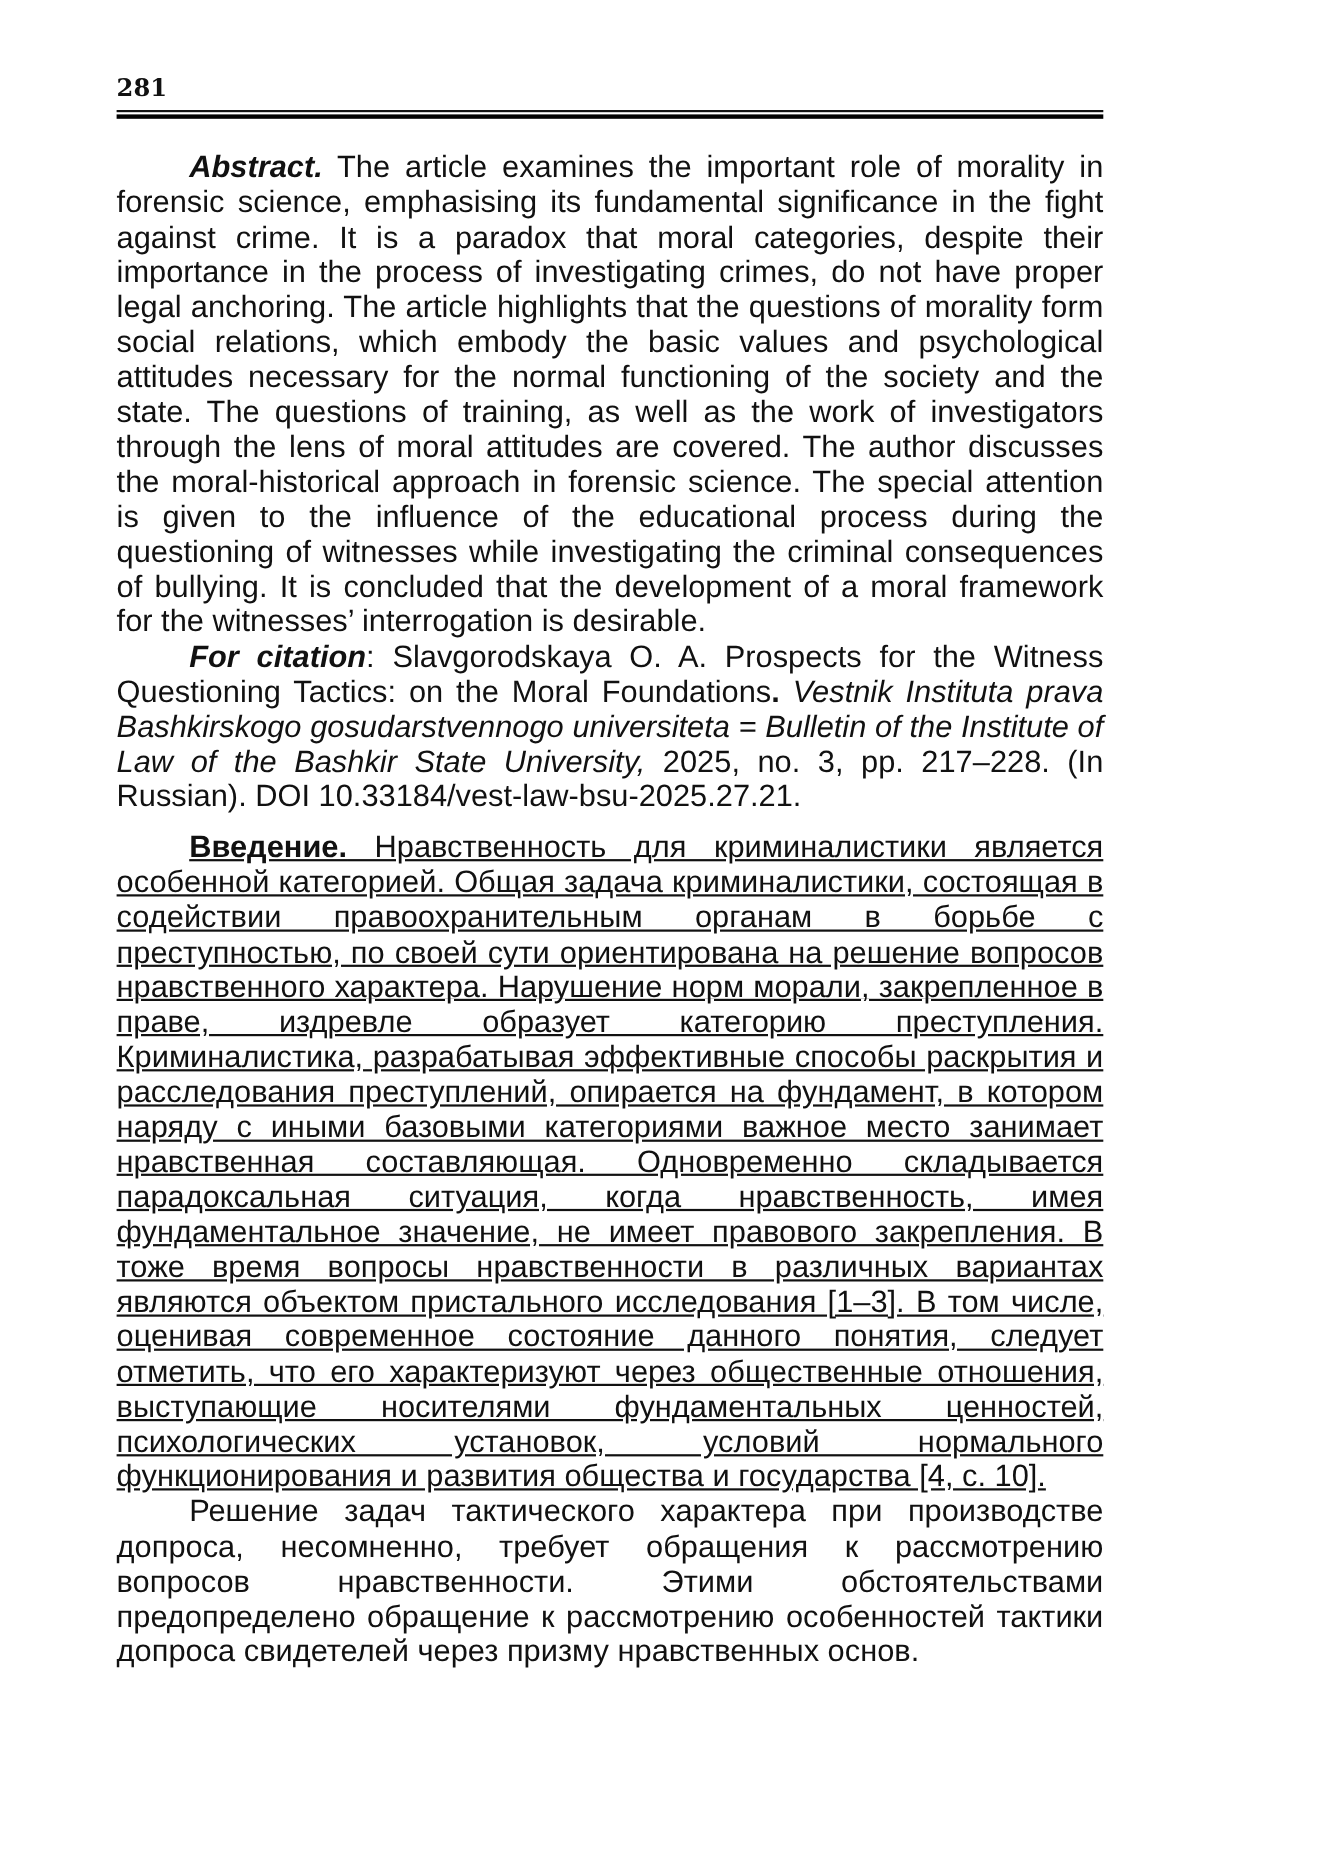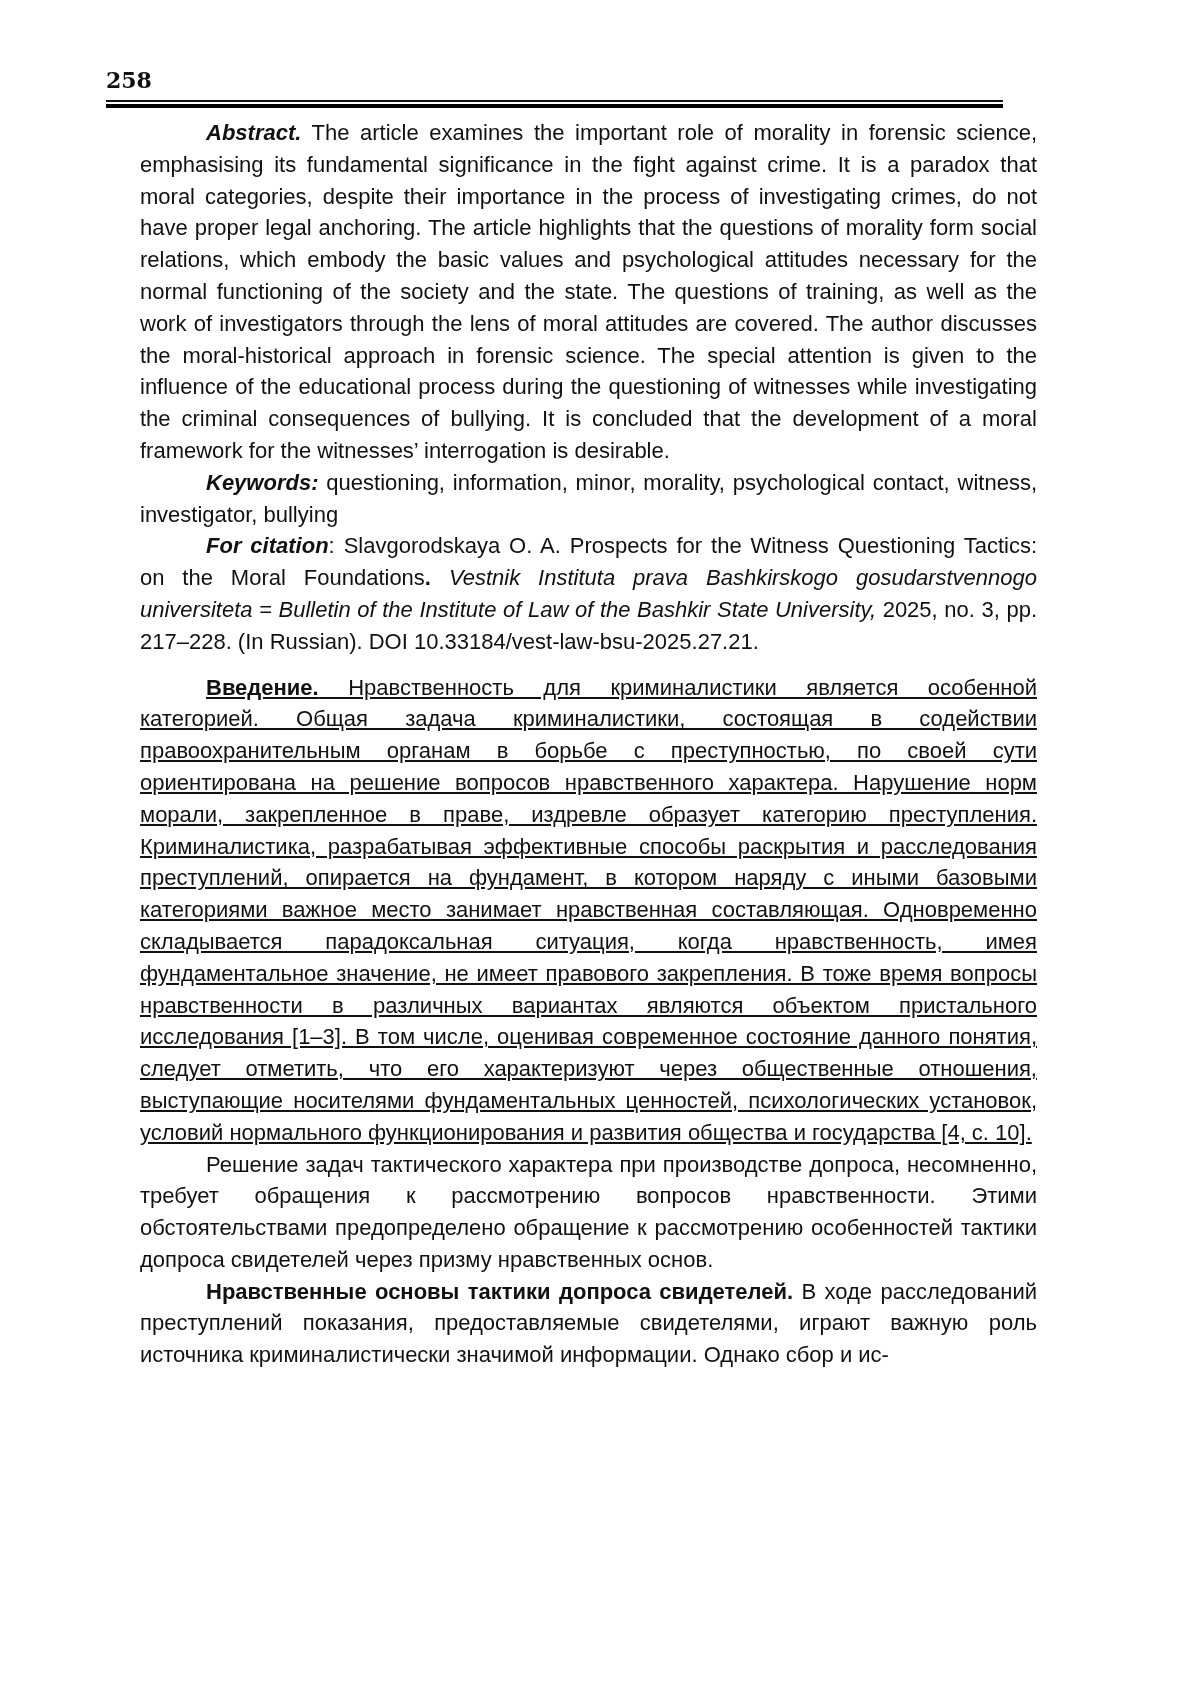--- a/index.html
+++ b/index.html
@@ -36,28 +36,27 @@
       position: absolute;
       left: 106px;
       width: 897px;
       top: 104px;
       height: 4px;
       background: #000;
     }
     .content {
       position: absolute;
       left: 106px;
-      top: 117px;
+      top: 136px;
       width: 897px;
       font-family: "Liberation Sans", sans-serif;
-      font-size: 22px;
+      font-size: 28px;
       line-height: 31.8px;
       text-align: justify;
       hyphens: manual;
-      margin-left: 34px;
     }
     .content p {
       margin: 0;
       text-indent: 66px;
     }
     .content p.gap-before {
       margin-top: 14px;
       text-decoration: underline;
     }
     .lead-bi {
@@ -67,43 +66,37 @@
     .lead-b {
       font-weight: bold;
     }
     .ital {
       font-style: italic;
     }
   </style>
 </head>
 <body>
 
-<div class="page-number">258</div>
+<div class="page-number">281</div>
 <div class="rule-thin"></div>
 <div class="rule-thick"></div>
 
 <div class="content">
 
   <p>
     <span class="lead-bi">Abstract.</span><span> The article examines the important role of morality in forensic science, emphasising its fundamental significance in the fight against crime. It is a paradox that moral categories, despite their importance in the process of investigating crimes, do not have proper legal anchoring. The article highlights that the questions of morality form social relations, which embody the basic values and psychological attitudes necessary for the normal functioning of the society and the state. The questions of training, as well as the work of investigators through the lens of moral attitudes are covered. The author discusses the moral-historical approach in forensic science.  The special attention is given to the influence of the educational process during the questioning of witnesses while investigating the criminal consequences of bullying. It is concluded that the development of a moral framework for the witnesses’ interrogation is desirable.</span>
   </p>
 
-  <p>
-    <span class="lead-bi">Keywords:</span><span> questioning, information, minor, morality, psychological contact, witness, investigator, bullying</span>
-  </p>
 
   <p>
     <span class="lead-bi">For citation</span><span>: Slavgorodskaya O. A. Prospects for the Witness Questioning Tactics: on the Moral Foundations</span><span class="lead-b">. </span><span class="ital">Vestnik Instituta prava Bashkirskogo gosudarstvennogo universiteta = Bulletin of the Institute of Law of the Bashkir State University,</span><span> 2025, no. 3, pp. 217–228. (In Russian). DOI 10.33184/vest-law-bsu-2025.27.21.</span>
   </p>
 
   <p class="gap-before">
     <span class="lead-b">Введение.</span><span> Нравственность для криминалистики является особенной категорией. Общая задача криминалистики, состоящая в содействии правоохранительным органам в борьбе с преступностью, по своей сути ориентирована на решение вопросов нравственного характера. Нарушение норм морали, закрепленное в праве, издревле образует категорию преступления. Криминалистика, разрабатывая эффективные способы раскрытия и расследования преступлений, опирается на фундамент, в котором наряду с иными базовыми категориями важное место занимает нравственная составляющая. Одновременно складывается парадоксальная ситуация, когда нравственность, имея фундаментальное значение, не имеет правового закрепления. В тоже время вопросы нравственности в различных вариантах являются объектом пристального исследования [1–3]. В том числе, оценивая современное состояние данного понятия, следует отметить, что его характеризуют через общественные отношения, выступающие носителями фундаментальных ценностей, психологических установок, условий нормального функционирования и развития общества и государства [4, с. 10].</span>
   </p>
 
   <p>
     <span>Решение задач тактического характера при производстве допроса, несомненно, требует обращения к рассмотрению вопросов нравственности. Этими обстоятельствами предопределено обращение к рассмотрению особенностей тактики допроса свидетелей через призму нравственных основ.</span>
   </p>
 
-  <p>
-    <span class="lead-b">Нравственные основы тактики допроса свидетелей.</span><span> В ходе расследований преступлений показания, предоставляемые свидетелями, играют важную роль источника криминалистически значимой информации. Однако сбор и ис-</span>
-  </p>
 
 </div>
 
 </body></html>

